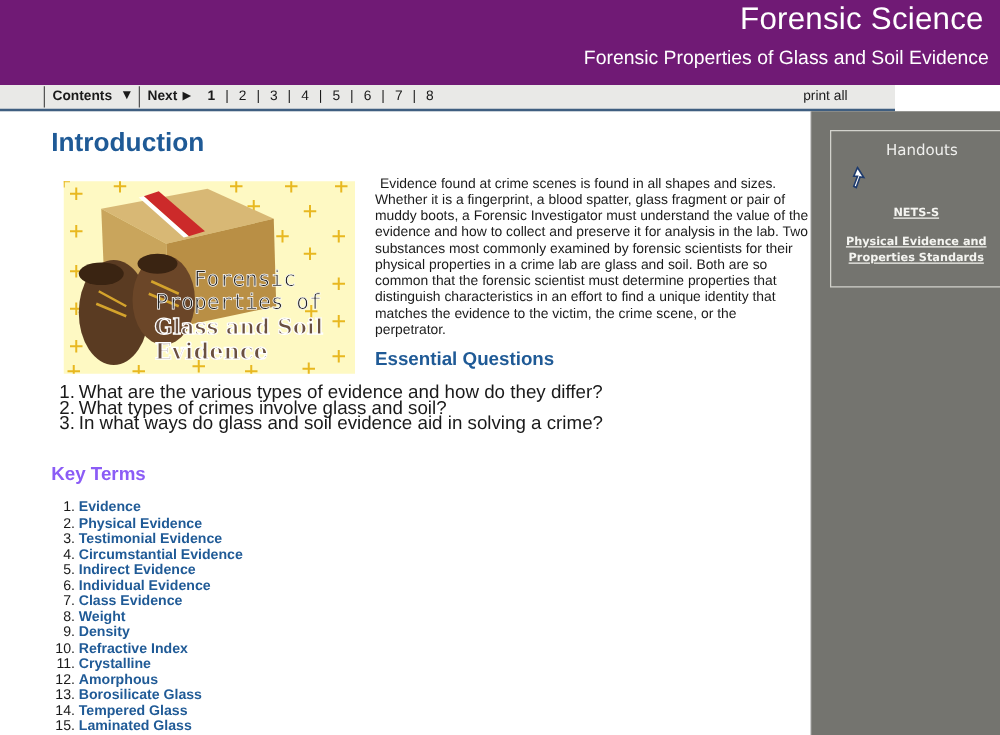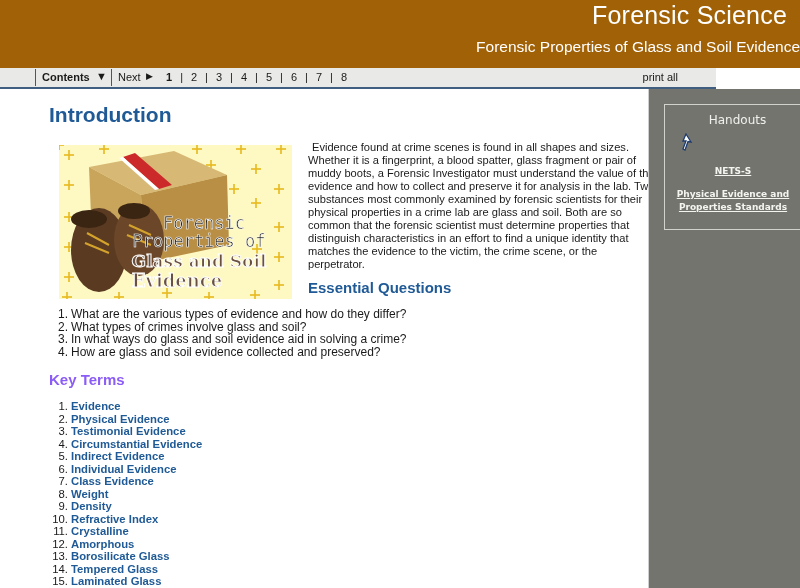--- a/index.html
+++ b/index.html
@@ -1,28 +1,28 @@
 <!DOCTYPE html>
 <html><head>
 <meta charset="utf-8">
 <style>
   * { box-sizing: border-box; margin: 0; padding: 0; }
   html, body { width: 800px; height: 588px; overflow: hidden; background: #ffffff; }
   body { font-family: "Liberation Sans", sans-serif; position: relative; }
 
   .header {
     position: absolute; left: 0; top: 0; width: 800px; height: 68px;
-    background: #a16207;
+    background: #701a75;
   }
   .header .title {
     position: absolute; right: 13px; top: 1px;
     color: #ffffff; font-size: 25px; font-weight: normal; letter-spacing: 0.2px;
   }
   .header .subtitle {
-    position: absolute; right: 0; top: 38px;
+    position: absolute; right: 9px; top: 38px;
     color: #ffffff; font-size: 15.5px;
   }
 
   .navbar {
     position: absolute; left: 0; top: 68px; width: 716px; height: 21px;
     background: #e9e9e7;
     border-bottom: 2px solid #3f5e80;
     font-size: 11px; color: #1a1a1a;
   }
   .navbar .sep-left {
@@ -31,21 +31,21 @@
   .navbar .contents {
     position: absolute; left: 42px; top: 3px; font-weight: bold; cursor: pointer;
   }
   .navbar .contents-arrow {
     position: absolute; left: 96px; top: 2px; font-size: 11px; cursor: pointer;
   }
   .navbar .sep-mid {
     position: absolute; left: 111px; top: 1px; width: 1px; height: 17px; background: #555;
   }
   .navbar .next {
-    position: absolute; left: 118px; top: 3px; font-weight: normal; cursor: pointer;
+    position: absolute; left: 118px; top: 3px; font-weight: bold; cursor: pointer;
   }
   .navbar .next-arrow {
     position: absolute; left: 146px; top: 3px; font-size: 9px; cursor: pointer;
   }
   .navbar .pages {
     position: absolute; left: 166px; top: 3px; display: flex; align-items: center;
   }
   .navbar .pages .pg { cursor: pointer; }
   .navbar .pages .pg.current { font-weight: bold; }
   .navbar .pages .bar { margin: 0 8px; color: #1a1a1a; }
@@ -73,41 +73,41 @@
     position: absolute; left: 8px; top: 60px; width: 120px;
   }
   .handouts .links a {
     display: block; color: #f4f4f0; font-family: "DejaVu Sans", sans-serif;
     font-size: 9px; font-weight: bold; text-decoration: underline; line-height: 13.5px;
     margin-bottom: 9px;
     text-align: center;
   }
 
   .main {
-    position: absolute; left: 12px; top: 89px; width: 647px; height: 413px; border-radius: 7px;
+    position: absolute; left: 4px; top: 89px; width: 647px; height: 413px; border-radius: 7px;
   }
   .main h1 {
     position: absolute; left: 37px; top: 14px;
     color: #1f5a96; font-size: 21px; font-weight: bold;
   }
   .hero {
     position: absolute; left: 47px; top: 56px; width: 233px; height: 154px;
     background: #fef9c3;
   }
   .intro {
     position: absolute; left: 296px; top: 52px; width: 348px;
     font-size: 11.1px; line-height: 13px; color: #1a1a1a;
   }
   .intro p { text-indent: 4px; }
   .eq-title {
     position: absolute; left: 296px; top: 190px;
     color: #1f5a96; font-size: 15px; font-weight: bold;
   }
   .eq-list {
-    position: absolute; left: 40px; top: 219px; font-size: 12px; line-height: 12.5px;
+    position: absolute; left: 40px; top: 219px; font-size: 15px; line-height: 12.5px;
     color: #1a1a1a; list-style: none;
   }
   .eq-list li .num { display: inline-block; width: 16px; text-align: right; margin-right: 3px; }
   .kt-title {
     position: absolute; left: 37px; top: 282px;
     color: #8b5cf6; font-size: 15px; font-weight: bold;
   }
   .kt-list {
     position: absolute; left: 36px; top: 311px; list-style: none;
     font-size: 11.3px; line-height: 12.5px;
@@ -212,21 +212,20 @@
 
   <div class="intro">
     <p>Evidence found at crime scenes is found in all shapes and sizes. Whether it is a fingerprint, a blood spatter, glass fragment or pair of muddy boots, a Forensic Investigator must understand the value of the evidence and how to collect and preserve it for analysis in the lab. Two substances most commonly examined by forensic scientists for their physical properties in a crime lab are glass and soil. Both are so common that the forensic scientist must determine properties that distinguish characteristics in an effort to find a unique identity that matches the evidence to the victim, the crime scene, or the perpetrator.</p>
   </div>
 
   <div class="eq-title">Essential Questions</div>
   <ol class="eq-list">
     <li><span class="num">1.</span><span>What are the various types of evidence and how do they differ?</span></li>
     <li><span class="num">2.</span><span>What types of crimes involve glass and soil?</span></li>
     <li><span class="num">3.</span><span>In what ways do glass and soil evidence aid in solving a crime?</span></li>
-    <li><span class="num">4.</span><span>How are glass and soil evidence collected and preserved?</span></li>
   </ol>
 
   <div class="kt-title">Key Terms</div>
   <ol class="kt-list">
     <li><span class="num">1.</span><a>Evidence</a></li>
     <li><span class="num">2.</span><a>Physical Evidence</a></li>
     <li><span class="num">3.</span><a>Testimonial Evidence</a></li>
     <li><span class="num">4.</span><a>Circumstantial Evidence</a></li>
     <li><span class="num">5.</span><a>Indirect Evidence</a></li>
     <li><span class="num">6.</span><a>Individual Evidence</a></li>

